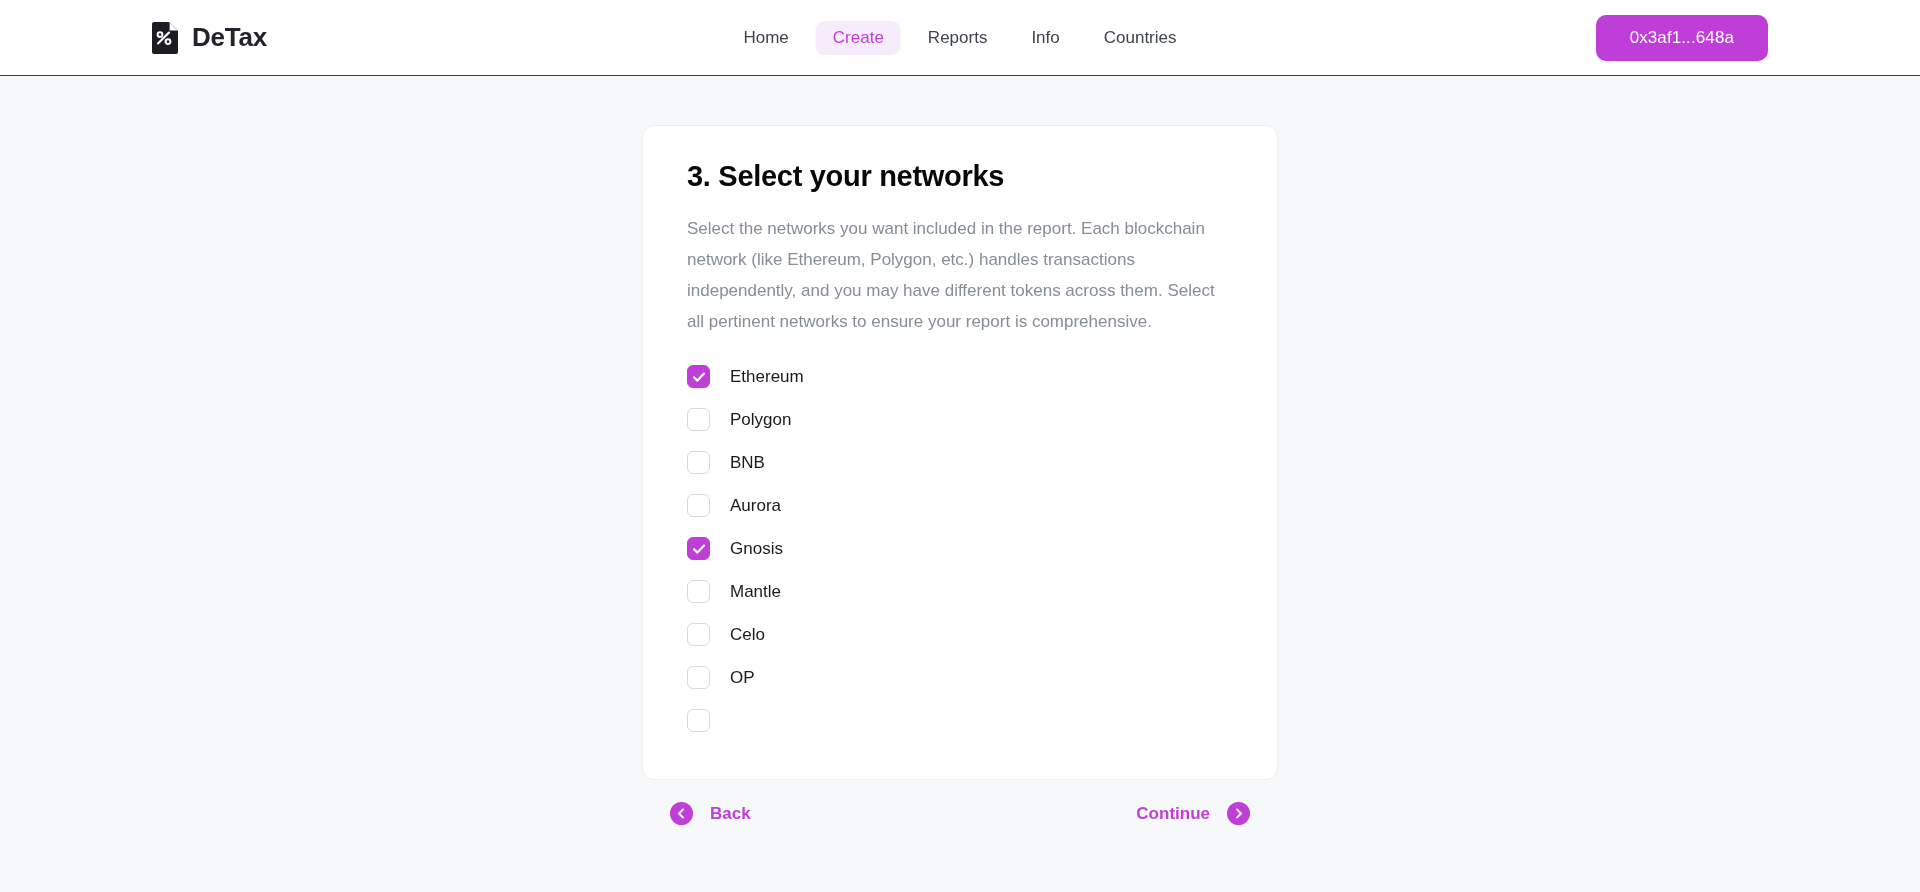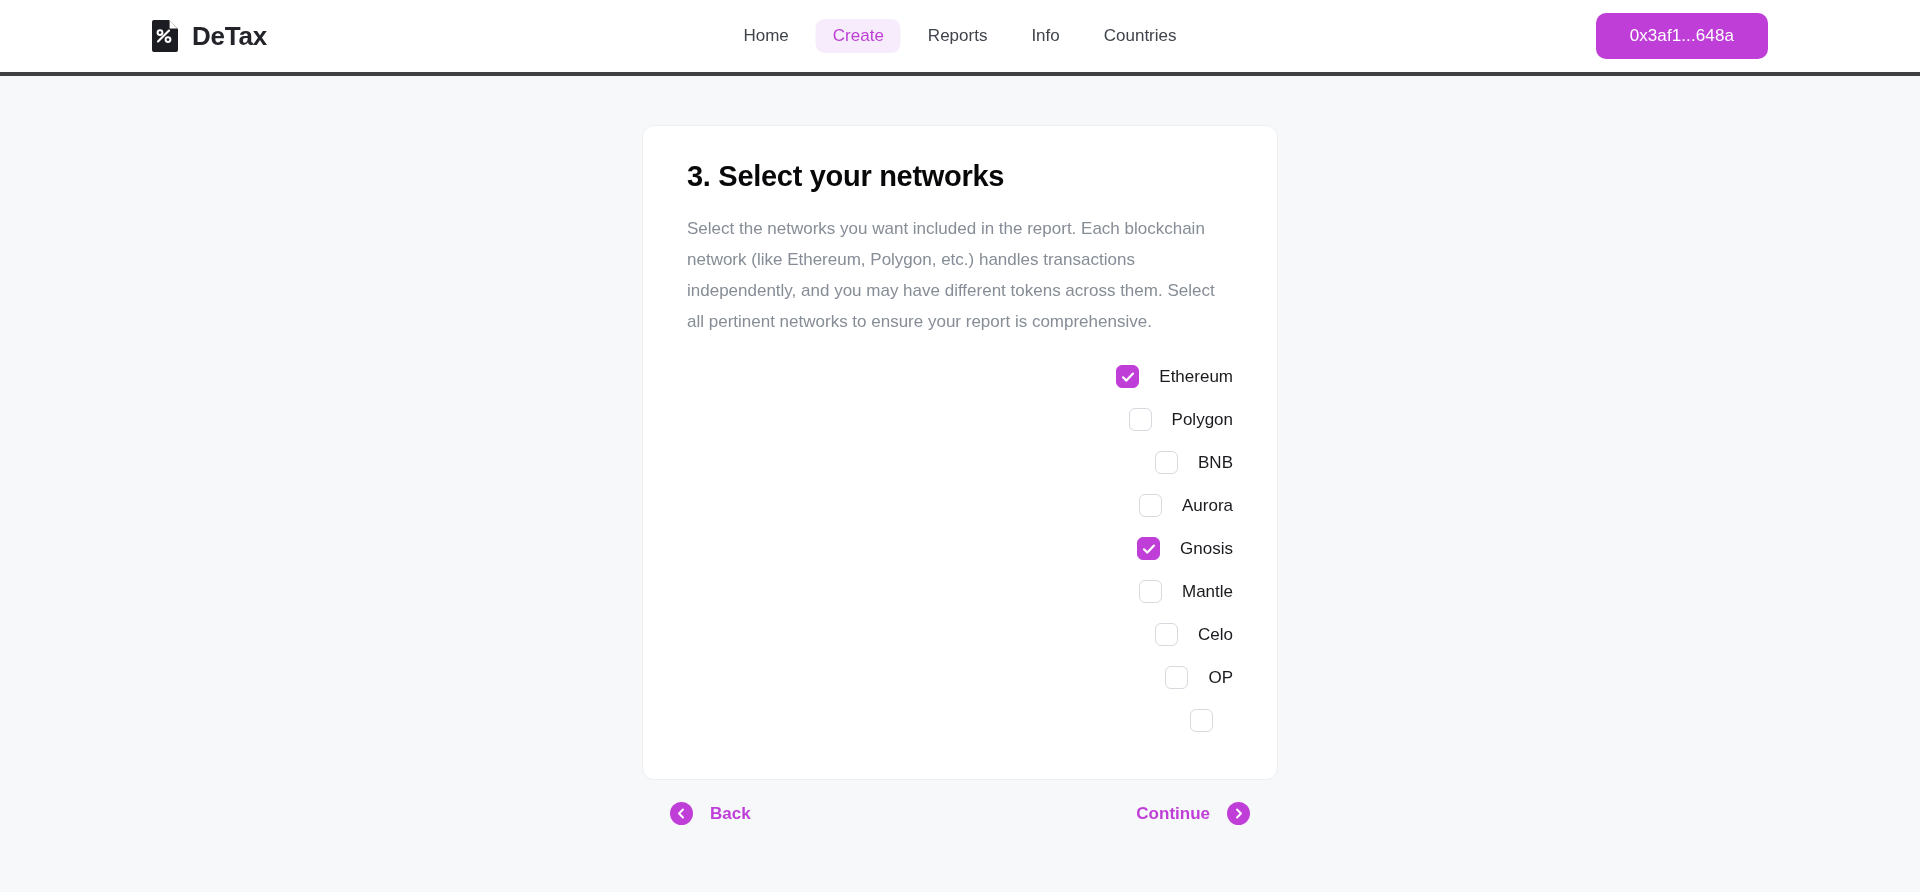--- a/index.html
+++ b/index.html
@@ -15,21 +15,21 @@
     background: #f7f8f9;
     color: #1b1b1f;
     -webkit-font-smoothing: antialiased;
   }
 
   
   .header {
     height: 76px;
     width: 100%;
     background: #ffffff;
-    border-bottom: 4px solid #404040;
+    border-bottom: 1px solid #404040;
     display: flex;
     align-items: center;
     position: relative;
   }
 
   .brand {
     display: flex;
     align-items: center;
     gap: 14px;
     position: absolute;
@@ -129,21 +129,20 @@
     line-height: 31px;
     color: #868d96;
     margin-bottom: 28px;
     max-width: 580px;
   }
 
   .network-list {
     display: flex;
     flex-direction: column;
     gap: 20px;
-    align-items: flex-end;
   }
 
   .network-row {
     display: flex;
     align-items: center;
     gap: 20px;
     cursor: pointer;
   }
 
   .checkbox {

